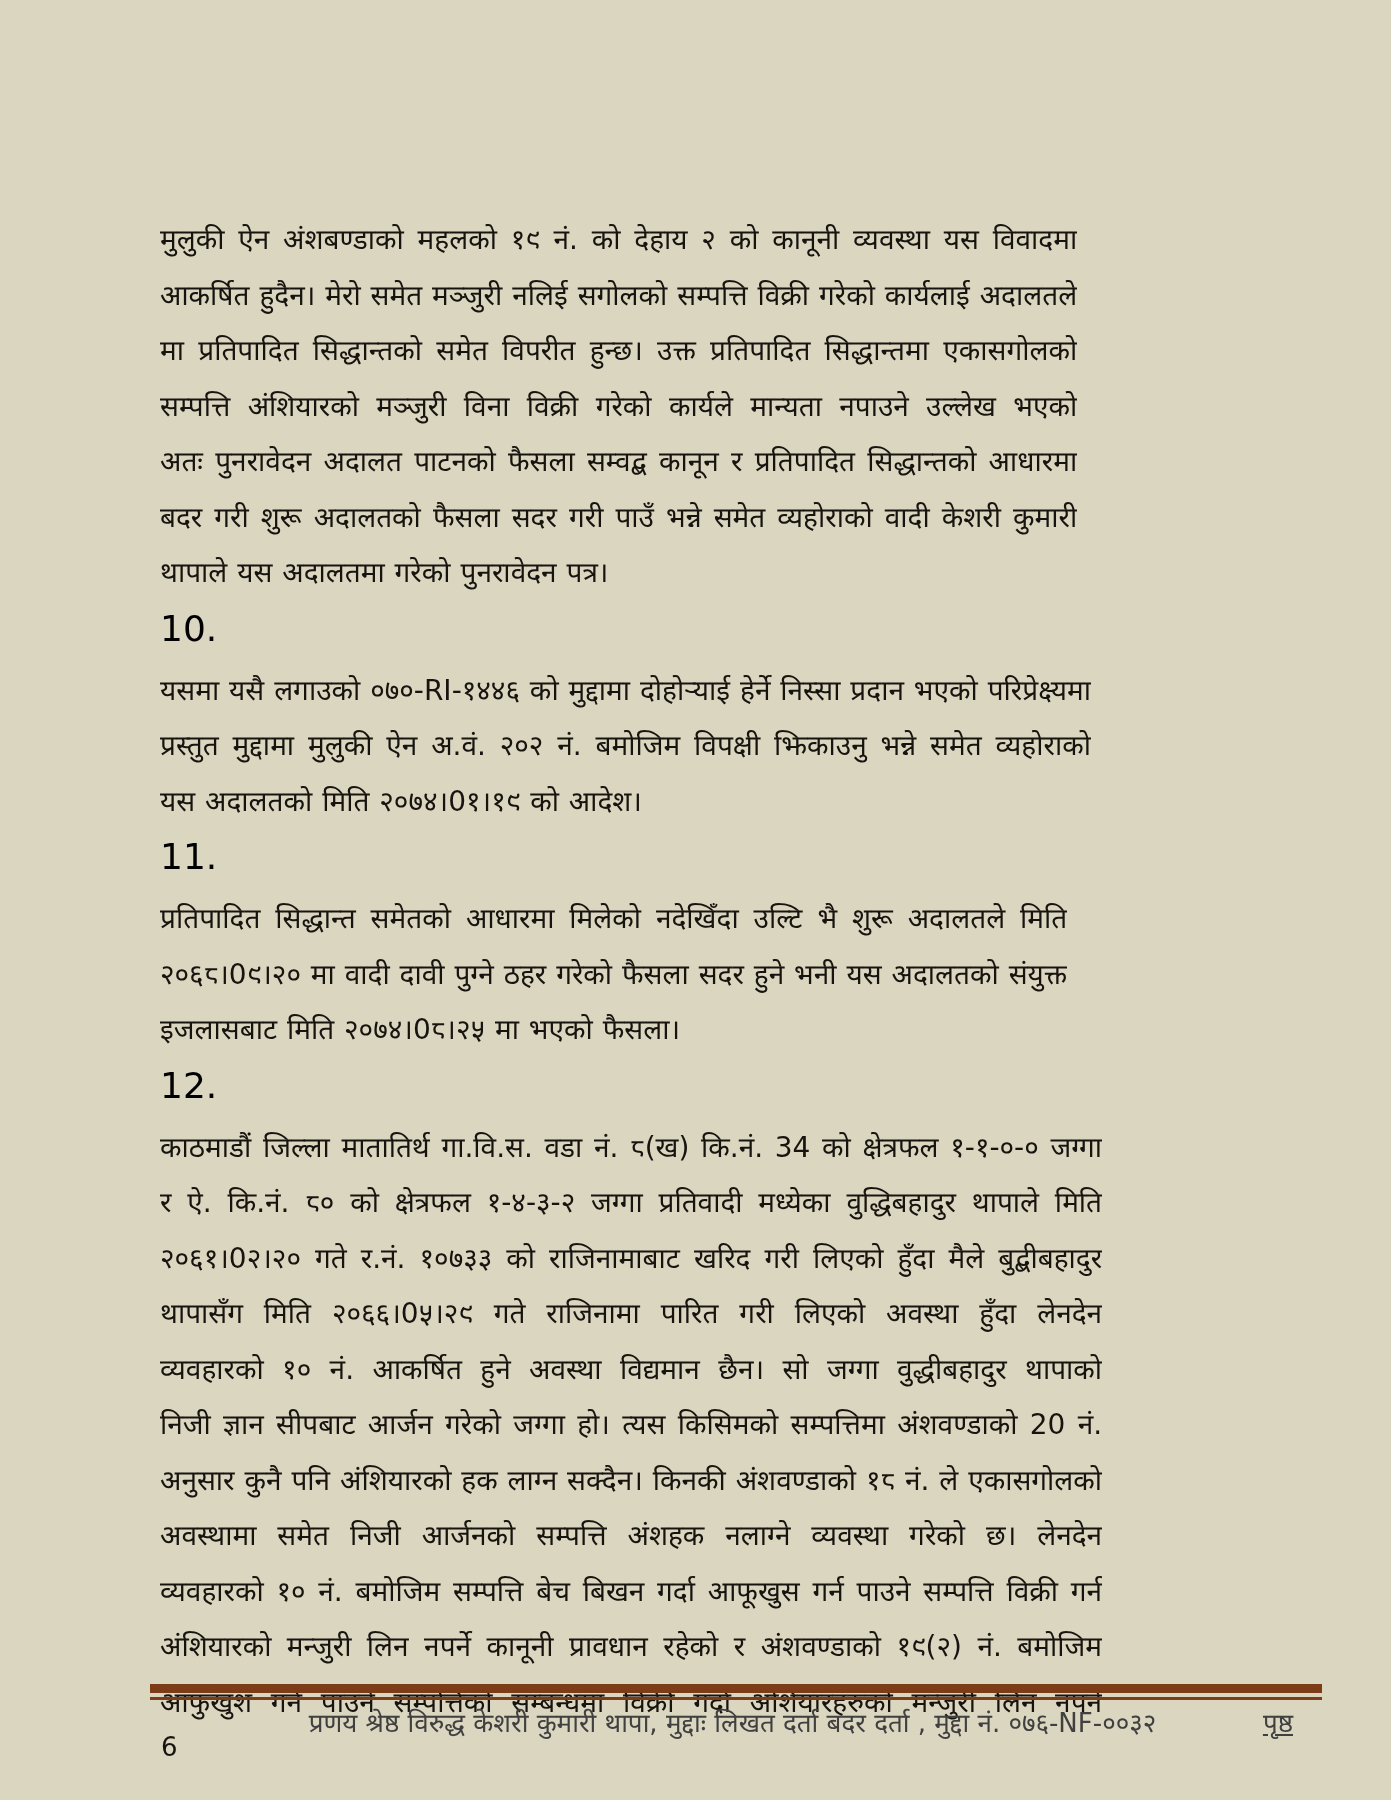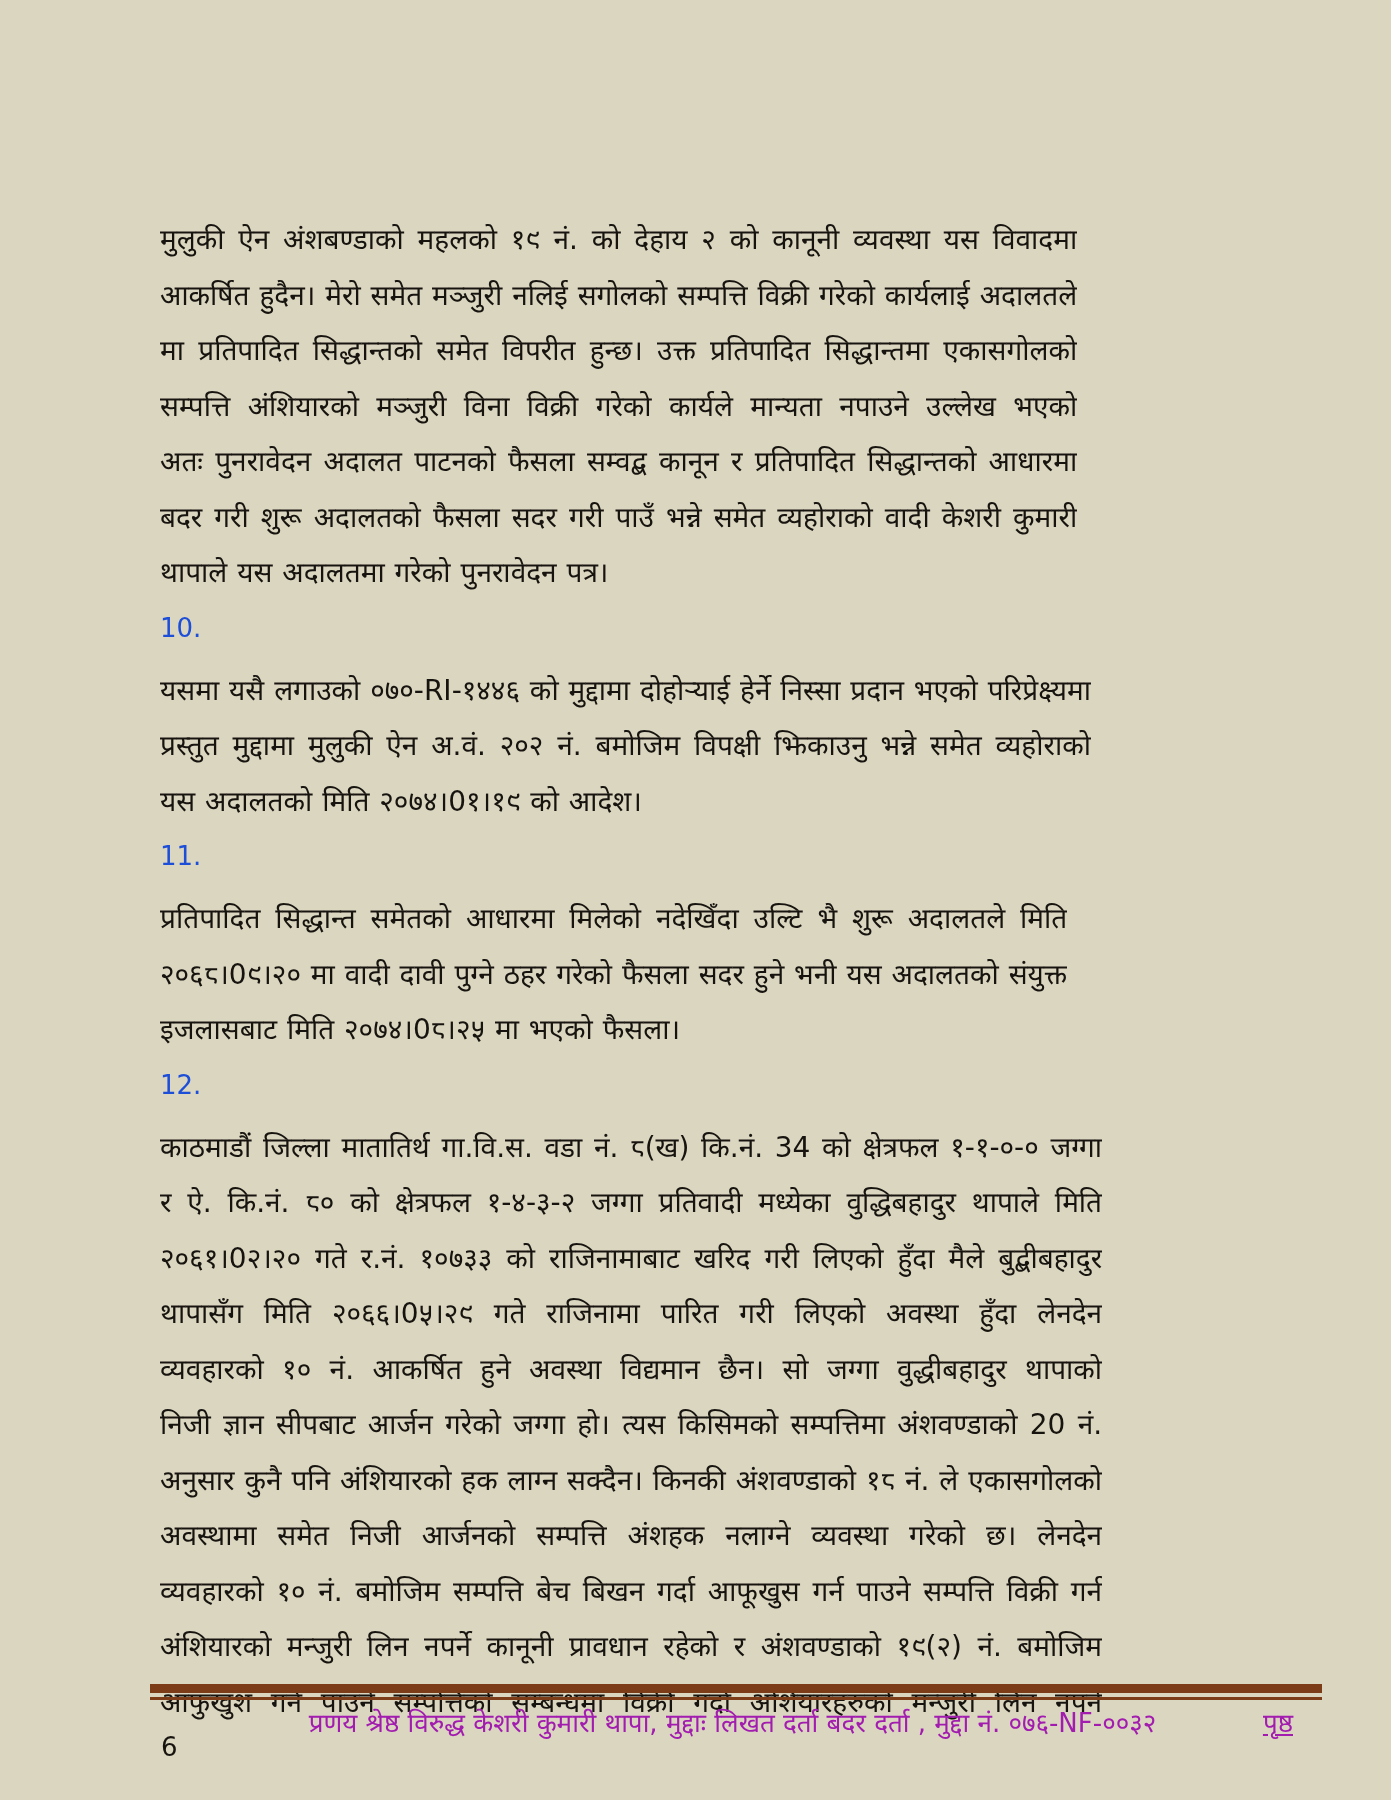--- a/index.html
+++ b/index.html
@@ -24,22 +24,22 @@
   .para {
     display: flex;
     align-items: flex-start;
     flex-direction: column;
   }
   .para-num {
     flex: 0 0 62px;
     width: 62px;
     height: 55.5px;
     line-height: 55.5px;
-    font-size: 26px;
-    color: #1d4ed8;
+    font-size: 36px;
+    color: #000000;
   }
   .para-text {
     flex: 1 1 auto;
     min-width: 0;
   }
   .line {
     height: 55.5px;
     line-height: 55.5px;
     font-size: 28px;
     text-align: justify;
@@ -67,21 +67,21 @@
   }
   .footer-line {
     position: absolute;
     left: 222px;
     top: 1706px;
     width: 1071px;
     display: flex;
     justify-content: space-between;
     font-size: 26px;
     line-height: 34px;
-    color: #a21caf;
+    color: #404040;
   }
   .footer-case {
     flex: 1 1 auto;
     text-align: center;
   }
   .footer-page-label {
     flex: 0 0 auto;
     padding-left: 20px;
     text-decoration: underline;
   }

